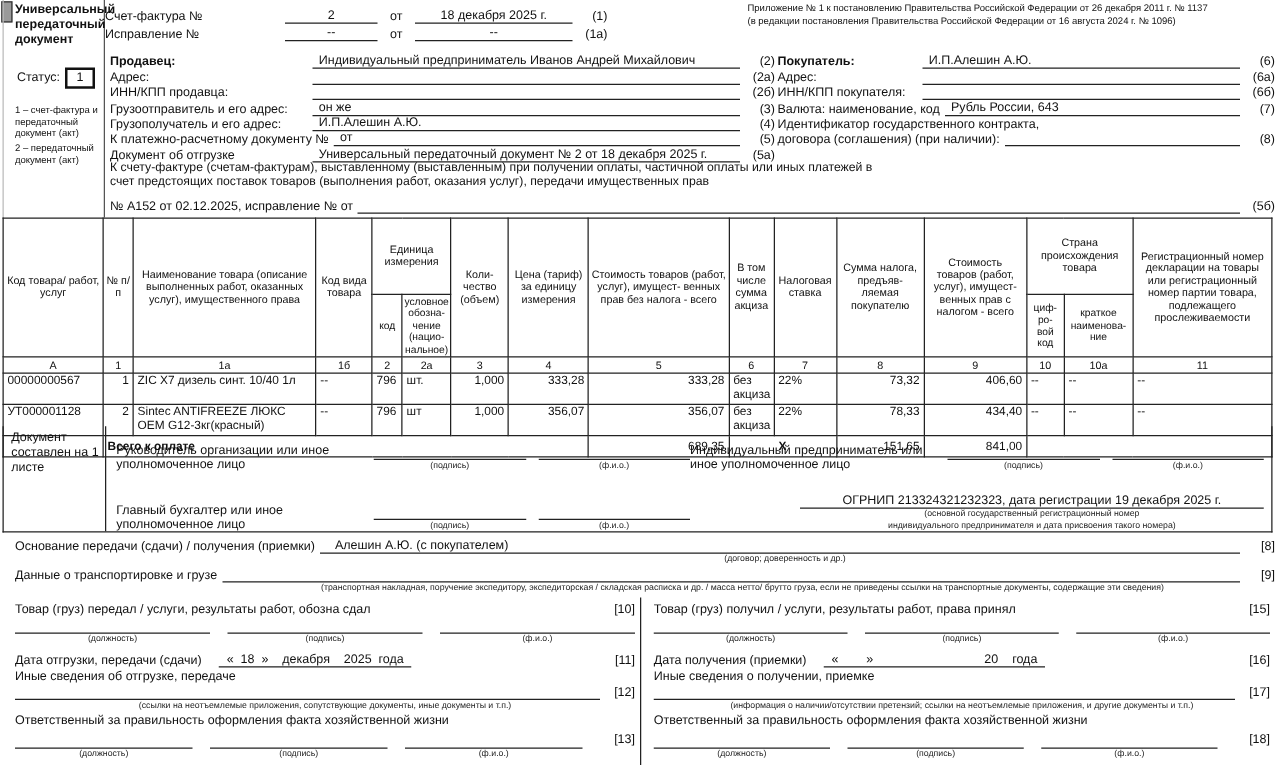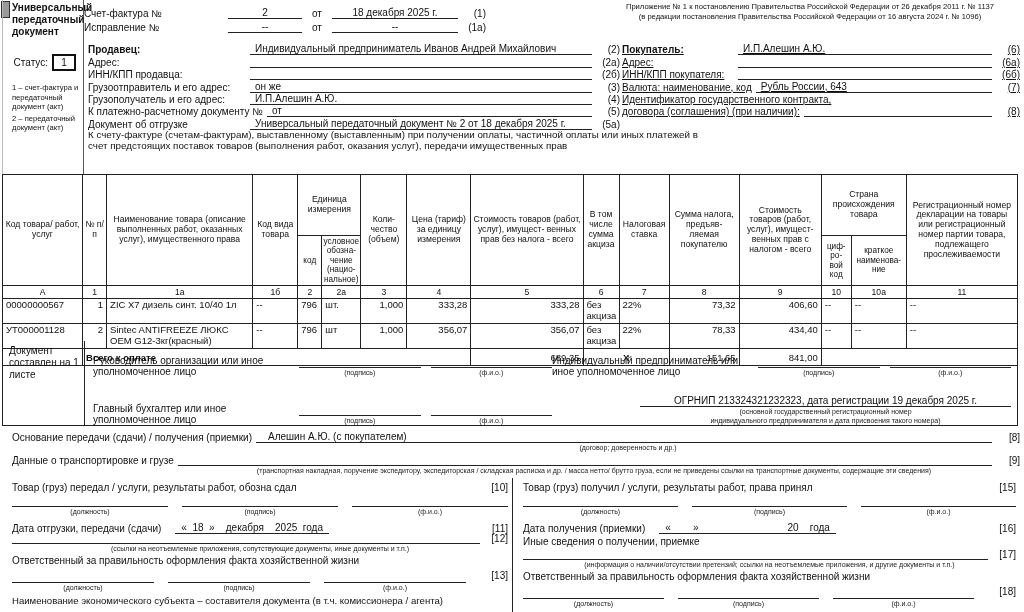--- a/index.html
+++ b/index.html
@@ -19,31 +19,31 @@
   
   #corner{position:absolute;left:1px;top:1px;width:7px;height:15px;background:#9a9a9a;border:1px solid #333;}
   
   #strip{position:absolute;left:2px;top:0;width:82px;height:174px;border-left:1px solid #bbb;border-right:1px solid #555;box-sizing:border-box;padding:2px 3px 0 9px;}
   #strip .title{font-weight:bold;font-size:10px;line-height:12px;}
   #strip .status{margin-top:16px;display:flex;align-items:center;justify-content:flex-end;gap:4px;padding-right:4px;}
   .status-box{display:inline-block;width:20px;height:13px;border:2px solid #111;text-align:center;line-height:13px;font-size:10px;}
   #strip .note{margin-top:12px;font-size:7.6px;line-height:9.5px;}
   #strip .note + .note{margin-top:2px;}
   
-  #appendix{position:absolute;left:598px;top:2px;width:424px;font-size:7.6px;line-height:9.5px;text-align:center;}
+  #appendix{position:absolute;left:598px;top:2px;width:424px;font-size:7.6px;line-height:9.5px;}
   
   #invoice{position:absolute;left:84px;top:5px;width:404px;}
   #invoice .fr{height:14px;}
   #invoice .l1{width:140px;}
   #invoice .c1{width:74px;flex:none;text-align:center;}
   #invoice .ot{width:30px;text-align:center;}
   #invoice .c2{width:126px;flex:none;text-align:center;}
   
   #party-left{position:absolute;left:88px;top:43px;width:532px;}
-  #party-right{position:absolute;left:622px;top:43px;width:398px;text-decoration:underline;}
+  #party-right{position:absolute;left:622px;top:43px;width:398px;}
   .pr{height:12.4px;}
   #party-left .lb{min-width:158px;}
   #party-right .lb{min-width:112px;}
   
   #prepay{position:absolute;left:88px;top:130px;width:612px;font-size:9.8px;line-height:10.5px;}
   #fiveb{position:absolute;left:88px;top:159px;width:932px;}
   
   #goods{position:absolute;left:2px;top:174px;width:1016px;border-collapse:collapse;table-layout:fixed;}
   #goods td{border:1px solid #222;padding:1px 3px;overflow:hidden;}
   #goods .th1 td{font-size:8.6px;line-height:9.8px;text-align:center;vertical-align:middle;height:58px;padding:1px 2px;}
@@ -183,20 +183,25 @@
       <span class="lb">Идентификатор государственного контракта,</span>
     </div>
     <div class="fr pr">
       <span class="lb">договора (соглашения) (при наличии):</span>
       <span class="ln"><span class="vl"></span></span>
       <span class="nm">(8)</span>
     </div>
   </div>
 
   <div id="prepay">К счету-фактуре (счетам-фактурам), выставленному (выставленным) при получении оплаты, частичной оплаты или иных платежей в счет предстоящих поставок товаров (выполнения работ, оказания услуг), передачи имущественных прав</div>
+  <div id="fiveb" class="fr">
+    <span class="lb pre">№ А152 от 02.12.2025, исправление №   от</span>
+    <span class="ln"></span>
+    <span class="nm">(5б)</span>
+  </div>
 
   <table id="goods">
     <colgroup>
       <col style="width:80px">
         <col style="width:24px">
         <col style="width:146px">
         <col style="width:45px">
       <col style="width:24px">
         <col style="width:39px">
         <col style="width:46px">
@@ -376,20 +381,21 @@
           <span class="sl">
               <span class="sln"></span>
               <span class="cap">(ф.и.о.)</span>
             </span>
         </div>
         <div class="hrow daterow">
           <span class="lb">Дата отгрузки, передачи (сдачи)</span>
           <span class="dval pre" style="margin-left:10px;">«  18  »    декабря    2025  года</span>
           <span class="nm" style="margin-left:auto;">[11]</span>
         </div>
+        <div class="othlbl">Иные сведения об отгрузке, передаче</div>
         <div class="hrow" style="height:10px;">
           <span class="ln"></span>
           <span class="nm">[12]</span>
         </div>
         <div class="cap">(ссылки на неотъемлемые приложения, сопутствующие документы, иные документы и т.п.)</div>
         <div class="othlbl">Ответственный за правильность оформления факта хозяйственной жизни</div>
         <div class="slset">
           <span class="sl">
               <span class="sln"></span>
               <span class="cap">(должность)</span>

